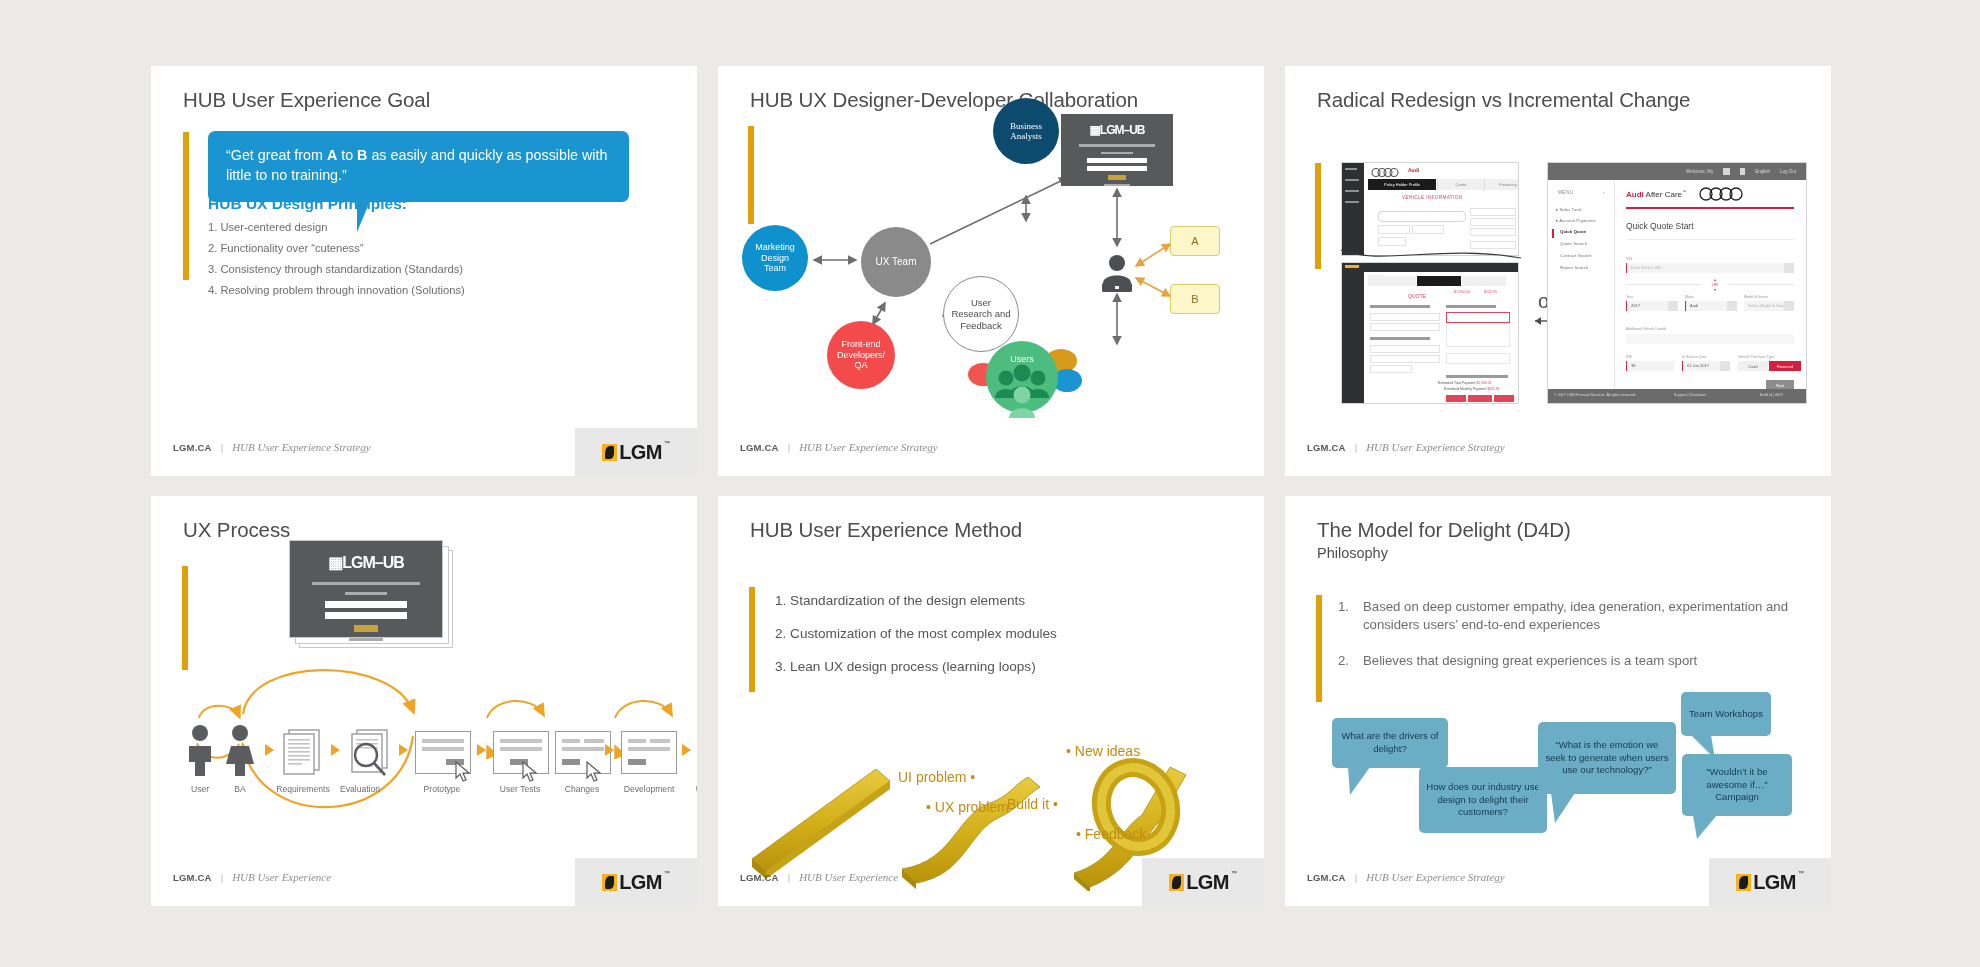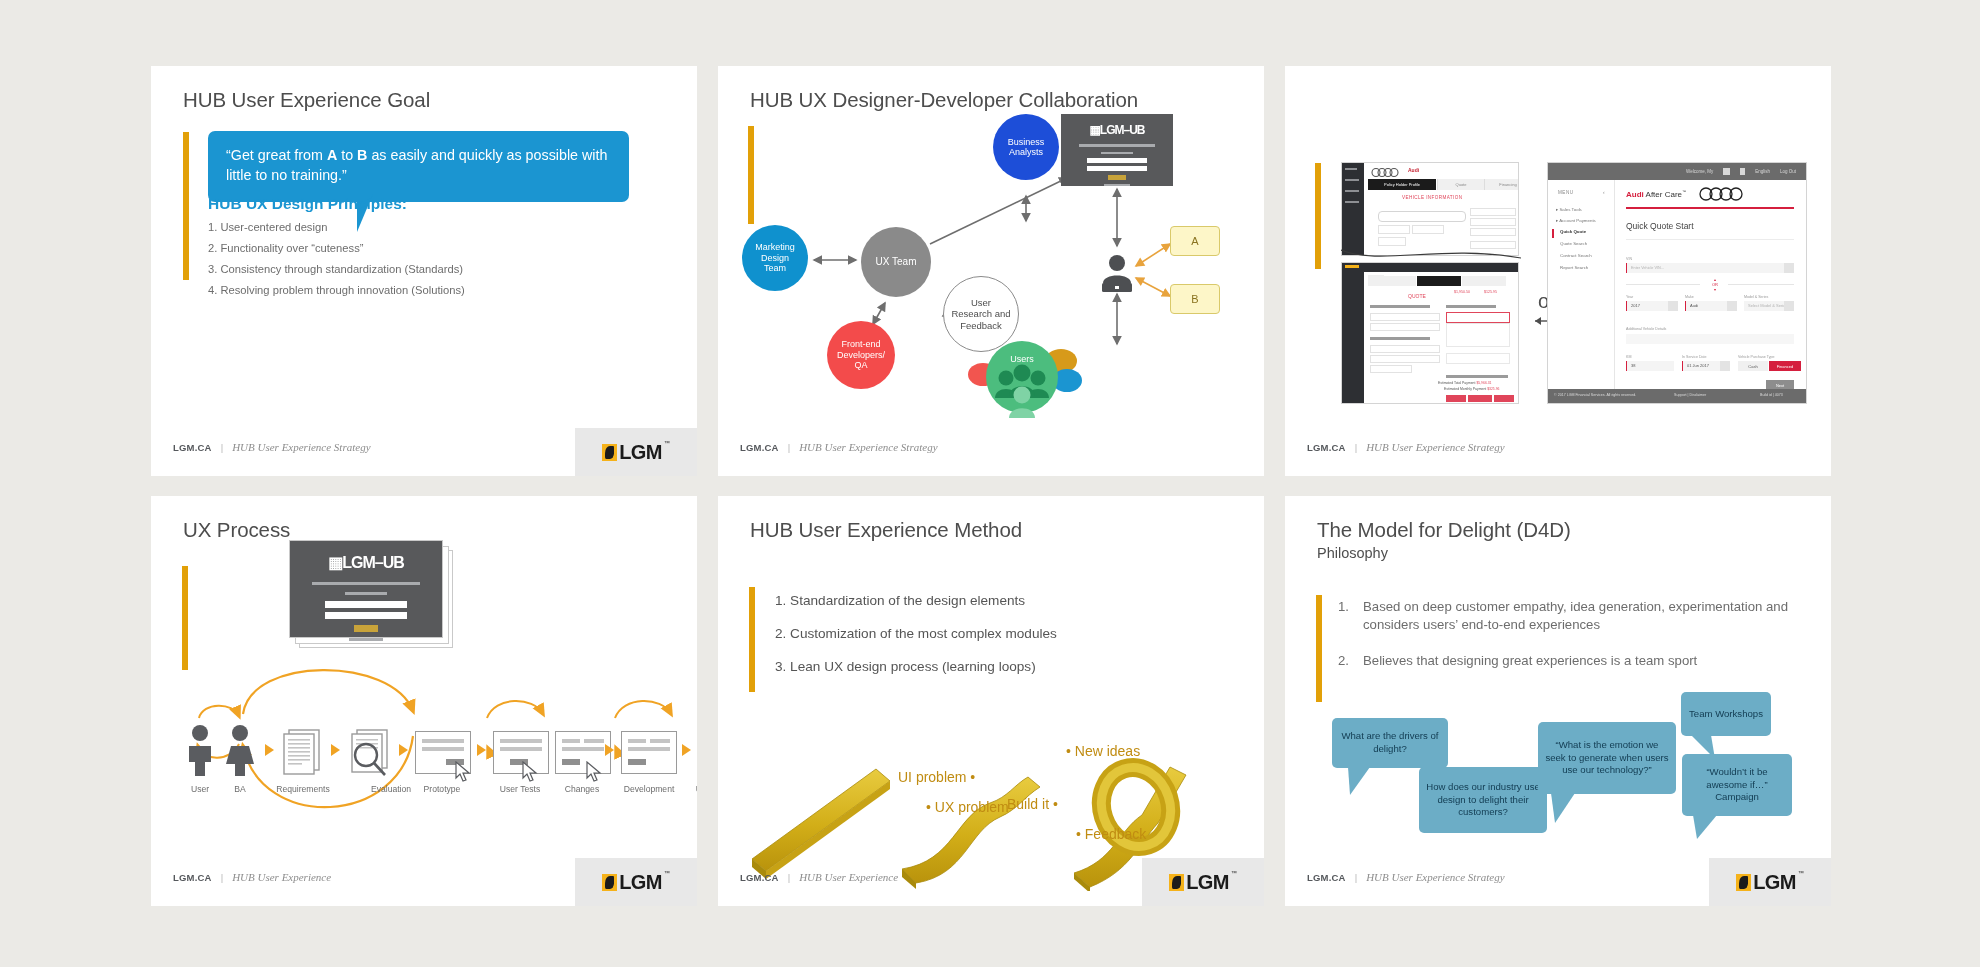--- a/index.html
+++ b/index.html
@@ -90,21 +90,21 @@
   }
   .principle{
     position:absolute;left:57px;font-size:11.2px;color:#6d6d6d;
   }
   
   .circ{
     position:absolute;border-radius:50%;
     display:flex;align-items:center;justify-content:center;
     text-align:center;color:#fff;line-height:1.16;
   }
-  .c-ba{background:#1d4ed8;width:66px;height:66px;left:275px;top:48px;font-size:9px;}
+  .c-ba{background:#0c4a6e;width:66px;height:66px;left:275px;top:32px;font-size:9px;font-family:Liberation Serif, serif;}
   .c-mk{background:#0f91ce;width:66px;height:66px;left:24px;top:159px;font-size:9px;}
   .c-ux{background:#8a8a8a;width:70px;height:70px;left:143px;top:161px;font-size:10px;}
   .c-fe{background:#f34b4b;width:68px;height:68px;left:109px;top:255px;font-size:9px;}
   .c-ur{
     position:absolute;left:225px;top:210px;width:74px;height:74px;border-radius:50%;
     border:1.2px solid #8a8a8a;background:#fff;color:#4d4d4d;font-size:9.5px;
     display:flex;align-items:center;justify-content:center;text-align:center;line-height:1.2;
   }
   .hub-screen{
     position:absolute;background:#58595b;
@@ -269,20 +269,21 @@
     <div class="users-label">Users</div>
 
     <div class="footer">
       <span class="brand">LGM.CA</span>
       <span class="pipe">|</span>
       <span class="sub">HUB User Experience Strategy</span>
     </div>
   </div>
 
   <div class="slide">
+    <div class="slide-title">Radical Redesign vs Incremental Change</div>
     <div class="gold-bar" style="left:30px;top:97px;height:106px;"></div>
 
     <div class="mock" style="left:56px;top:96px;width:176px;height:92px;">
       <div style="position:absolute;left:0;top:0;width:22px;height:92px;background:#2d2f33;"></div>
       <div style="position:absolute;left:3px;top:5px;width:12px;height:2px;background:#8d8f93;"></div>
       <div style="position:absolute;left:3px;top:16px;width:14px;height:2px;background:#8d8f93;"></div>
       <div style="position:absolute;left:3px;top:27px;width:14px;height:2px;background:#8d8f93;"></div>
       <div style="position:absolute;left:3px;top:38px;width:14px;height:2px;background:#8d8f93;"></div>
       <svg width="36" height="11" style="position:absolute;left:28px;top:4px;">
         <g fill="none" stroke="#555" stroke-width="1.1">
@@ -526,21 +527,21 @@
       <div class="ln" style="left:6px;top:7px;width:18px;height:4px;"></div>
       <div class="ln" style="left:28px;top:7px;width:20px;height:4px;"></div>
       <div class="ln" style="left:6px;top:15px;width:42px;height:4px;"></div>
       <div class="blk" style="left:6px;top:27px;width:18px;height:6px;"></div>
     </div>
     <div class="tri" style="left:531px;top:248px;"></div>
 
     <div class="proc-label" style="left:32px;top:288px;width:34px;">User</div>
     <div class="proc-label" style="left:72px;top:288px;width:34px;">BA</div>
     <div class="proc-label" style="left:112px;top:288px;width:80px;">Requirements</div>
-    <div class="proc-label" style="left:208px;top:288px;width:64px;">Evaluation</div>
+    <div class="proc-label" style="left:177px;top:288px;width:64px;">Evaluation</div>
     <div class="proc-label" style="left:260px;top:288px;width:62px;">Prototype</div>
     <div class="proc-label" style="left:338px;top:288px;width:62px;">User Tests</div>
     <div class="proc-label" style="left:402px;top:288px;width:58px;">Changes</div>
     <div class="proc-label" style="left:460px;top:288px;width:76px;">Development</div>
     <div class="proc-label" style="left:536px;top:288px;width:34px;">UAT</div>
 
     <div class="footer">
       <span class="brand">LGM.CA</span>
       <span class="pipe">|</span>
       <span class="sub">HUB User Experience</span>

